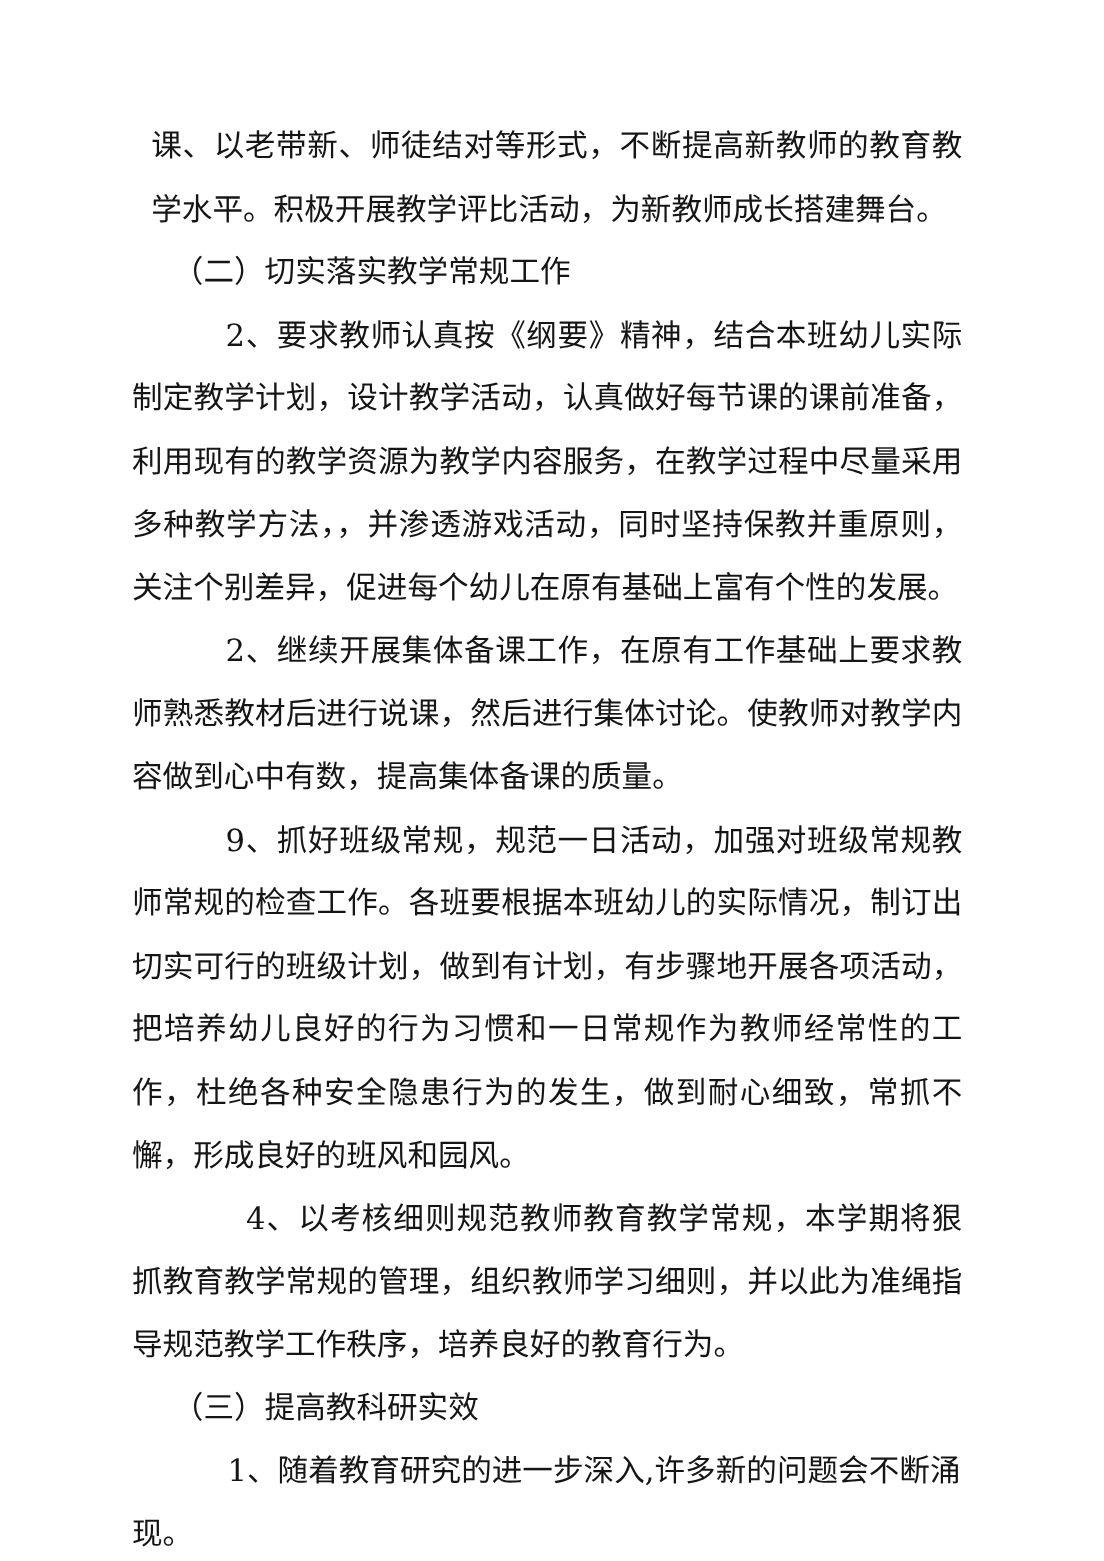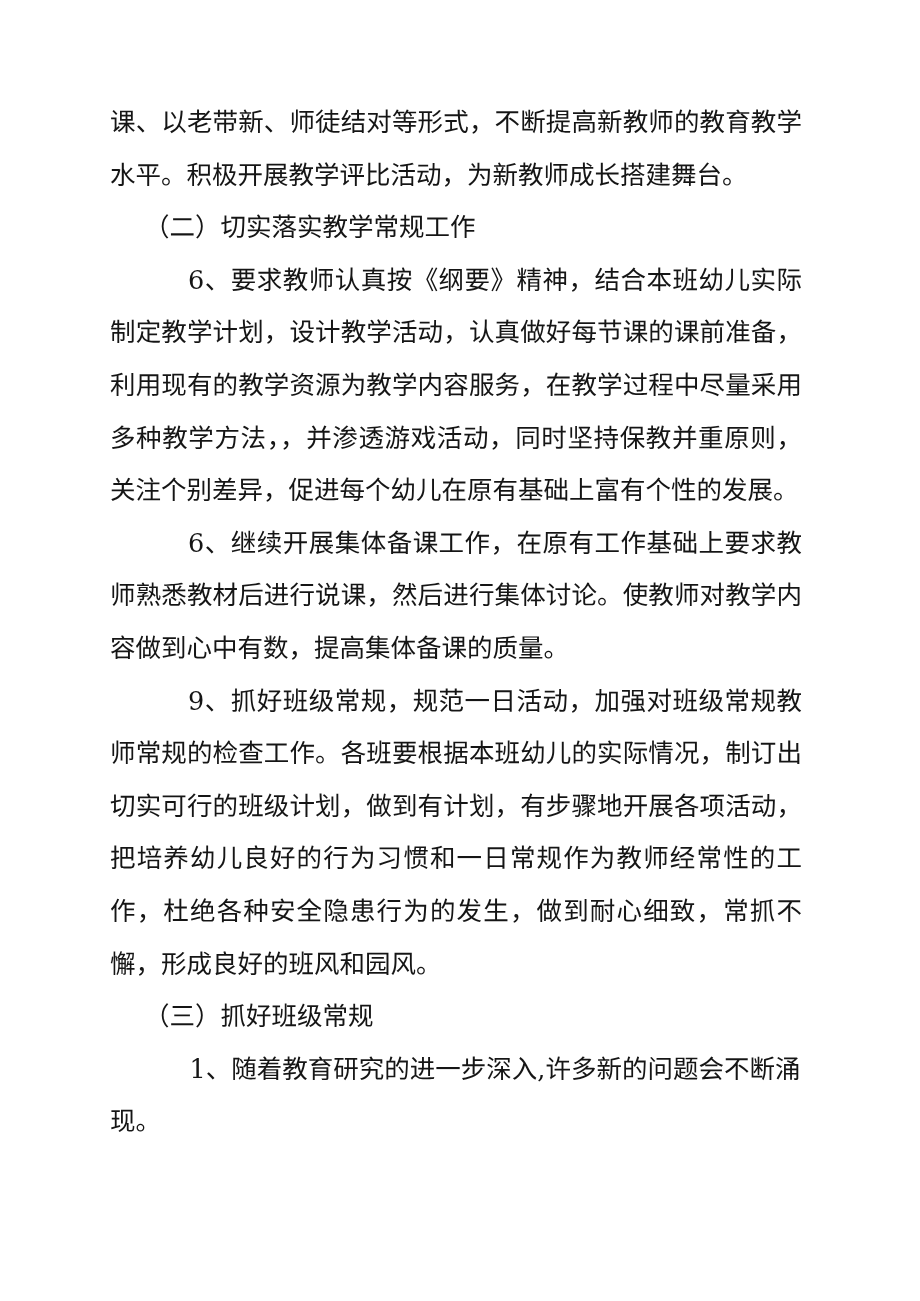--- a/index.html
+++ b/index.html
@@ -32,20 +32,21 @@
     text-justify: inter-character;
     text-align-last: left;
     letter-spacing: 0px;
     margin: 0;
     word-break: break-all;
     color: #151515;
   }
   
   .para.flow {
     text-indent: 0;
+    margin-left: 16px;
   }
   
   .para.heading {
     text-indent: 34px;
     text-align-last: left;
   }
   
   .para.item {
     text-indent: 78px;
   }
@@ -62,26 +63,27 @@
 <body>
 
 <div class="page">
 
   <div class="doc-body">
 
     <p class="para flow">课、以老带新、师徒结对等形式，不断提高新教师的教育教学水平。积极开展教学评比活动，为新教师成长搭建舞台。</p>
 
     <p class="para heading no-justify">（二）切实落实教学常规工作</p>
 
-    <p class="para item">6、要求教师认真按《纲要》精神，结合本班幼儿实际制定教学计划，设计教学活动，认真做好每节课的课前准备，利用现有的教学资源为教学内容服务，在教学过程中尽量采用多种教学方法，，并渗透游戏活动，同时坚持保教并重原则，关注个别差异，促进每个幼儿在原有基础上富有个性的发展。</p>
+    <p class="para item">2、要求教师认真按《纲要》精神，结合本班幼儿实际制定教学计划，设计教学活动，认真做好每节课的课前准备，利用现有的教学资源为教学内容服务，在教学过程中尽量采用多种教学方法，，并渗透游戏活动，同时坚持保教并重原则，关注个别差异，促进每个幼儿在原有基础上富有个性的发展。</p>
 
-    <p class="para item">6、继续开展集体备课工作，在原有工作基础上要求教师熟悉教材后进行说课，然后进行集体讨论。使教师对教学内容做到心中有数，提高集体备课的质量。</p>
+    <p class="para item">2、继续开展集体备课工作，在原有工作基础上要求教师熟悉教材后进行说课，然后进行集体讨论。使教师对教学内容做到心中有数，提高集体备课的质量。</p>
 
     <p class="para item">9、抓好班级常规，规范一日活动，加强对班级常规教师常规的检查工作。各班要根据本班幼儿的实际情况，制订出切实可行的班级计划，做到有计划，有步骤地开展各项活动，把培养幼儿良好的行为习惯和一日常规作为教师经常性的工作，杜绝各种安全隐患行为的发生，做到耐心细致，常抓不懈，形成良好的班风和园风。</p>
 
+    <p class="para item-wide">4、以考核细则规范教师教育教学常规，本学期将狠抓教育教学常规的管理，组织教师学习细则，并以此为准绳指导规范教学工作秩序，培养良好的教育行为。</p>
 
-    <p class="para heading no-justify">（三）抓好班级常规</p>
+    <p class="para heading no-justify">（三）提高教科研实效</p>
 
     <p class="para item no-justify">1、随着教育研究的进一步深入,许多新的问题会不断涌现。</p>
 
   </div>
 
 </div>
 
 </body></html>

